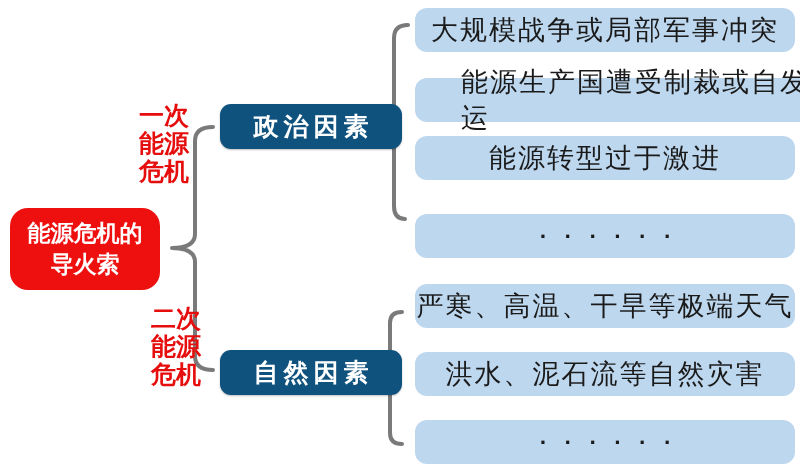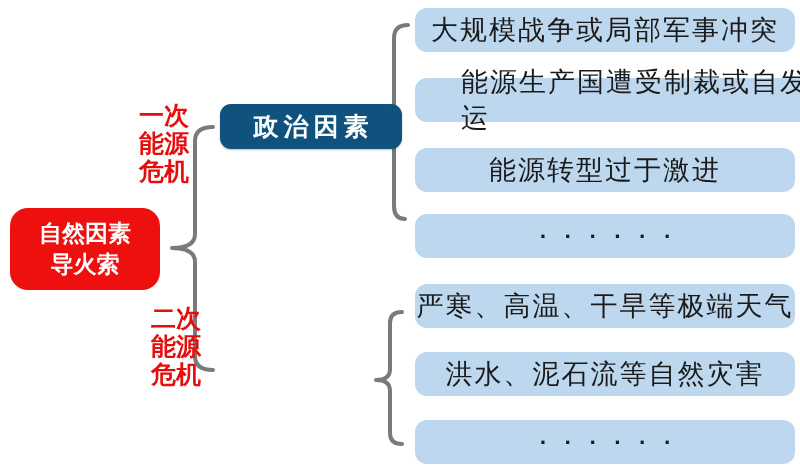--- a/index.html
+++ b/index.html
@@ -65,52 +65,55 @@
     border-radius:12px;
     display:flex;align-items:center;justify-content:center;
     color:var(--item-text);
     font-size:27px;letter-spacing:2px;
     font-family:"DejaVu Serif", serif;
   }
   .item-box.dots{
     font-weight:bold;font-size:18px;letter-spacing:18px;text-indent:18px;
     font-family:"DejaVu Sans", sans-serif;
   }
-  .i1{top:8px;}  .i2{top:78px;padding-left:46px;}  .i3{top:148px;} .i4{top:214px;}
+  .i1{top:8px;}  .i2{top:78px;padding-left:46px;}  .i3{top:136px;} .i4{top:214px;}
   .i5{top:284px;} .i6{top:352px;} .i7{top:420px;}
 </style>
 </head>
 <body>
 
 <div class="canvas">
 
   <svg class="brace-layer" viewBox="0 0 800 472" width="800" height="472">
     <path d="M 213 127 Q 195 127 195 141 L 195 234 Q 195 248 172 248 Q 195 248 195 262 L 195 356 Q 195 370 213 370" fill="none" stroke-width="4" stroke-linecap="round" stroke-linejoin="round" stroke="#7a7a7a"></path>
     <path d="M 408 25 Q 394 25 394 38 L 394 111 Q 394 124 378 124 Q 394 124 394 137 L 394 206 Q 394 219 405 219" fill="none" stroke-width="4" stroke-linecap="round" stroke-linejoin="round" stroke="#7a7a7a"></path>
     <path d="M 402 312 Q 390 312 390 323 L 390 369 Q 390 380 376 380 Q 390 380 390 391 L 390 433 Q 390 444 402 444" fill="none" stroke-width="4" stroke-linecap="round" stroke-linejoin="round" stroke="#7a7a7a"></path>
   </svg>
 
   <div class="root-box">
-    <span>自然因素</span>
+    <span>能源危机的</span>
     <span>导火索</span>
   </div>
 
   <div class="branch-label primary">
     <div>一次</div>
     <div>能源</div>
     <div>危机</div>
   </div>
   <div class="branch-label secondary">
     <div>二次</div>
     <div>能源</div>
     <div>危机</div>
   </div>
 
   <div class="category-box political">
     <span>政治因素</span>
+  </div>
+  <div class="category-box natural">
+    <span>自然因素</span>
   </div>
 
   <div class="item-box i1">
     <span>大规模战争或局部军事冲突</span>
   </div>
   <div class="item-box i2">
     <span>能源生产国遭受制裁或自发禁运</span>
   </div>
   <div class="item-box i3">
     <span>能源转型过于激进</span>

